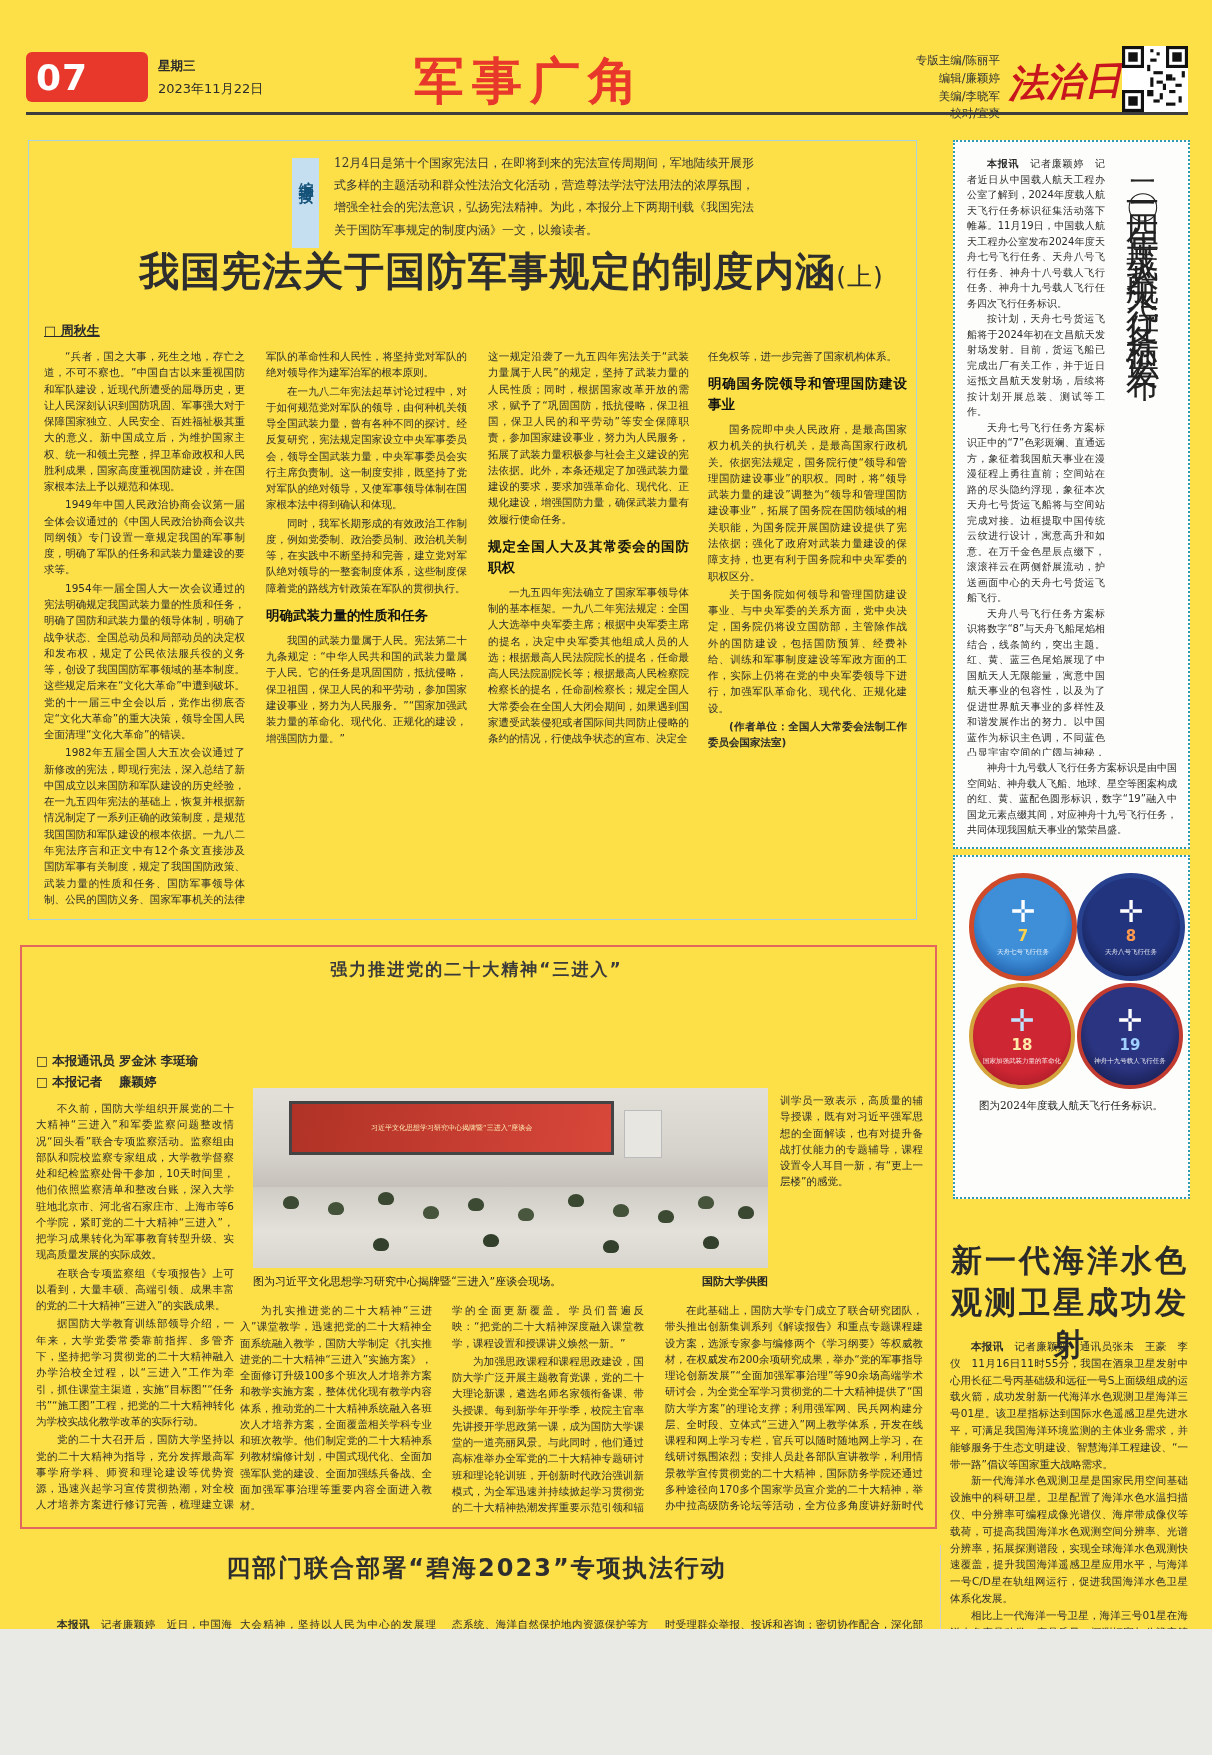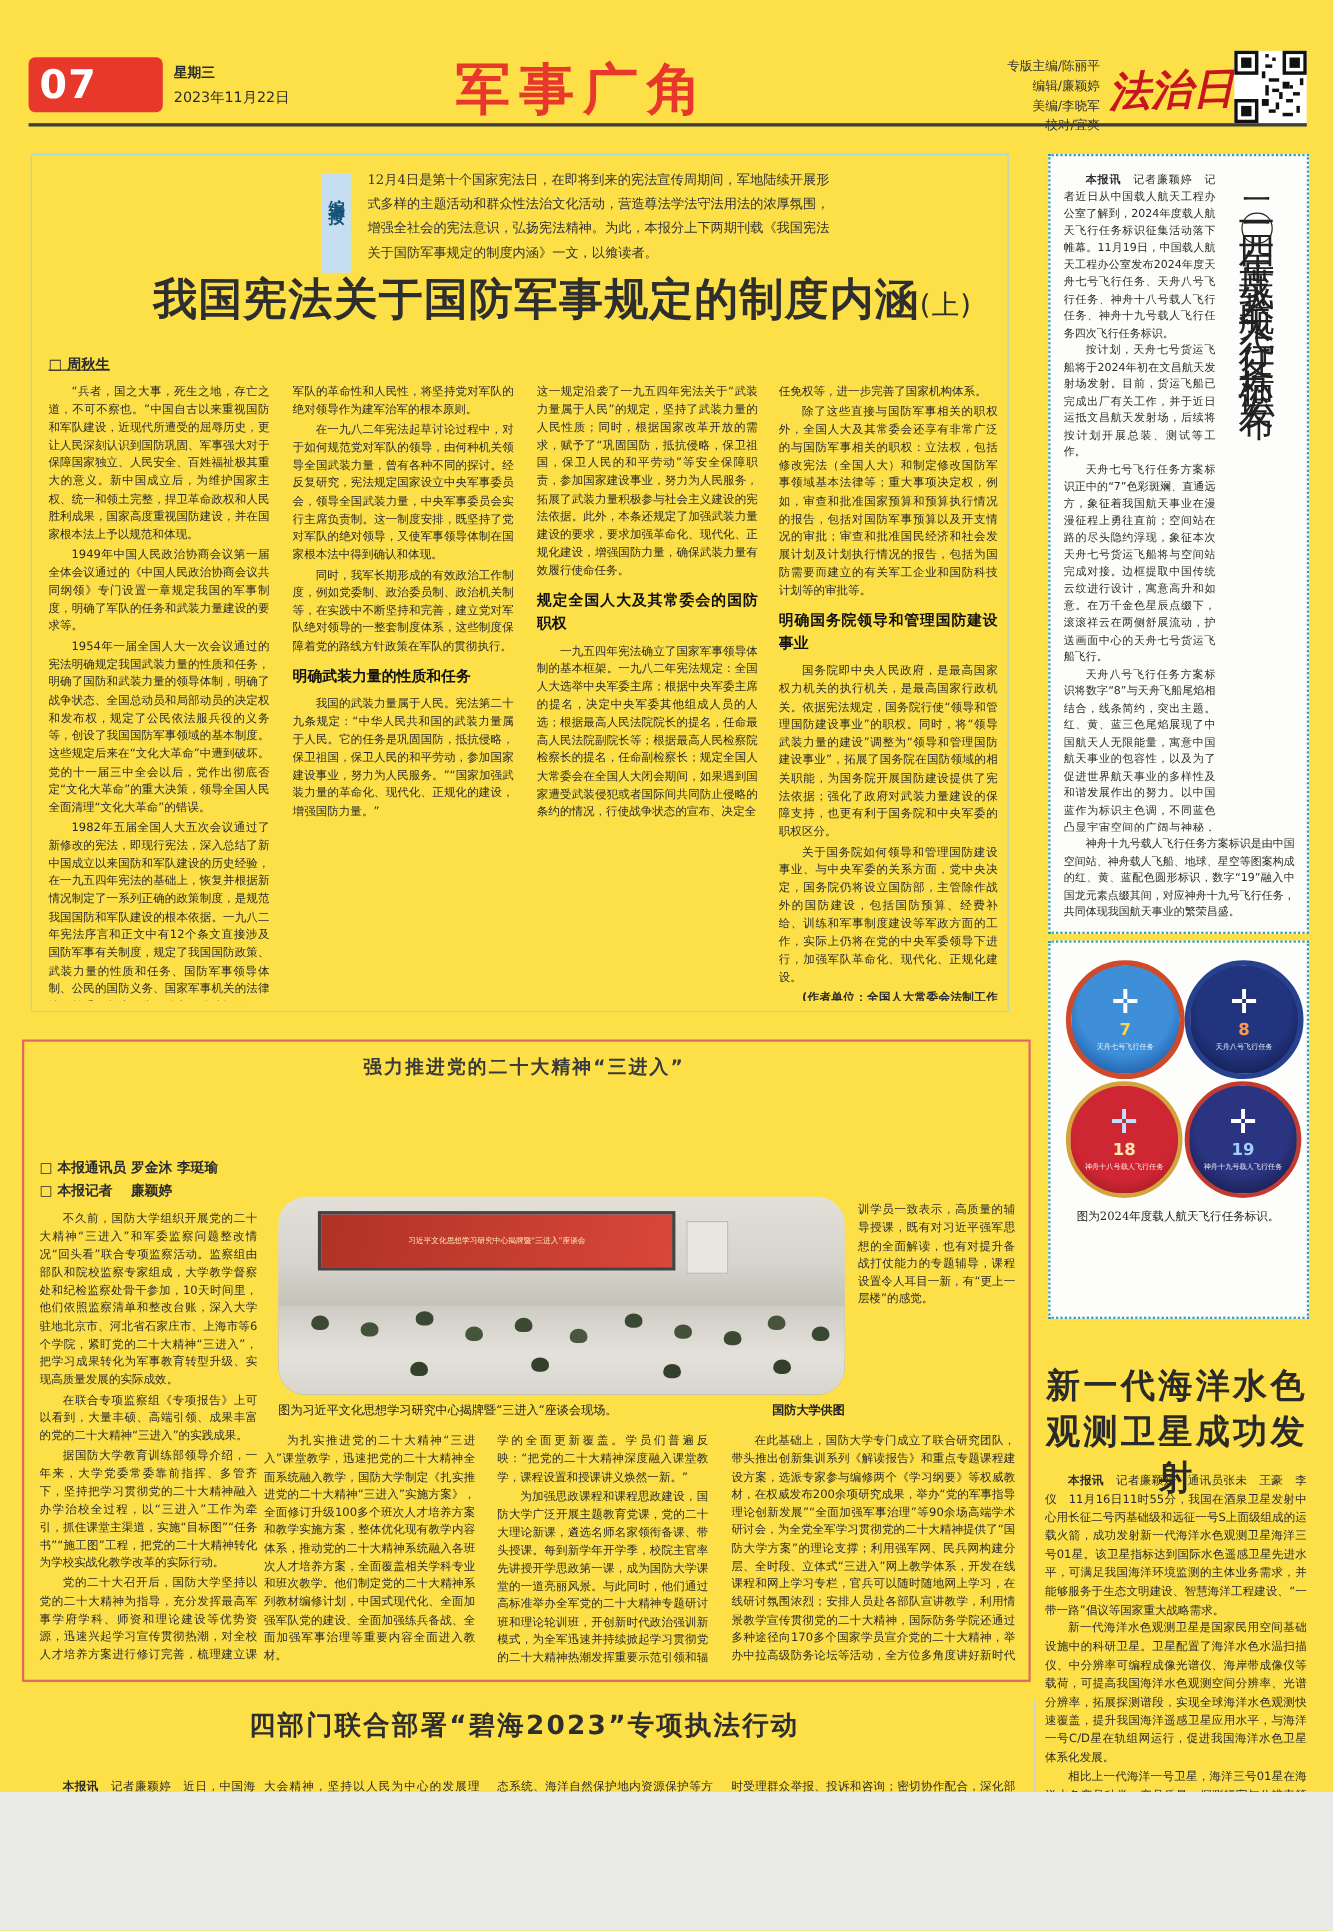--- a/index.html
+++ b/index.html
@@ -39,21 +39,21 @@
          justify-content:center;color:#fff;text-align:center;}
   .patch .glyph{font-size:30px;line-height:1;}
   .patch .pnum{font-weight:bold;font-size:15px;}
   .patch .pname{font-size:6.5px;margin-top:3px;opacity:.9;}
   .patch-caption{font-size:10.5px;text-align:center;color:#222;font-family:"DejaVu Serif",serif;}
   
   .red-box{border:2px solid #e2685f;}
   .kicker{font-size:17px;font-weight:bold;color:#3a3a3a;text-align:center;letter-spacing:2px;}
   .ndu-title{font-size:36px;font-weight:bold;color:#2e2e2e;text-align:center;letter-spacing:1px;white-space:nowrap;}
   .byline{font-size:12.5px;font-weight:bold;line-height:1.7;}
-  .photo{background:linear-gradient(#e3e0da 0%,#d6d3cc 35%,#bdb9b1 65%,#96928a 100%);position:relative;overflow:hidden;border-radius:25px;}
+  .photo{background:linear-gradient(#e3e0da 0%,#d6d3cc 35%,#bdb9b1 65%,#96928a 100%);position:relative;overflow:hidden;}
   .screen{position:absolute;left:7%;top:7%;width:62%;height:27%;border:3px solid #444;
           background:linear-gradient(100deg,#b03226,#d8473a 60%,#c03а2e 100%);
           background:linear-gradient(100deg,#b03226,#d8473a);display:flex;align-items:center;justify-content:center;}
   .screen span{color:#ffe9b0;font-size:7px;white-space:nowrap;}
   .lectern{position:absolute;left:72%;top:12%;width:7%;height:26%;background:#e8e6e0;border:1px solid #bbb;}
   .tables{position:absolute;left:0;top:55%;width:100%;height:45%;
           background:linear-gradient(#cfccc5,#e4e1da 55%,#d8d5ce);}
   .person{position:absolute;width:16px;height:13px;border-radius:50% 50% 40% 40%;background:#3c4a33;}
   .caption{font-size:11px;line-height:1.5;color:#222;font-family:"DejaVu Serif",serif;}
   .caption .credit{font-weight:bold;float:right;font-family:"DejaVu Sans",sans-serif;}
@@ -143,21 +143,20 @@
       <div class="subhead">明确武装力量的性质和任务</div>
       <p class="bp">我国的武装力量属于人民。宪法第二十九条规定：“中华人民共和国的武装力量属于人民。它的任务是巩固国防，抵抗侵略，保卫祖国，保卫人民的和平劳动，参加国家建设事业，努力为人民服务。”“国家加强武装力量的革命化、现代化、正规化的建设，增强国防力量。”</p>
     </div>
   <div class="abs col clip" style="left:488px;top:348px;width:201px;height:562px;">
       <p class="bp ni">这一规定沿袭了一九五四年宪法关于“武装力量属于人民”的规定，坚持了武装力量的人民性质；同时，根据国家改革开放的需求，赋予了“巩固国防，抵抗侵略，保卫祖国，保卫人民的和平劳动”等安全保障职责，参加国家建设事业，努力为人民服务，拓展了武装力量积极参与社会主义建设的宪法依据。此外，本条还规定了加强武装力量建设的要求，要求加强革命化、现代化、正规化建设，增强国防力量，确保武装力量有效履行使命任务。</p>
       <div class="subhead">规定全国人大及其常委会的国防职权</div>
       <p class="bp">一九五四年宪法确立了国家军事领导体制的基本框架。一九八二年宪法规定：全国人大选举中央军委主席；根据中央军委主席的提名，决定中央军委其他组成人员的人选；根据最高人民法院院长的提名，任命最高人民法院副院长等；根据最高人民检察院检察长的提名，任命副检察长；规定全国人大常委会在全国人大闭会期间，如果遇到国家遭受武装侵犯或者国际间共同防止侵略的条约的情况，行使战争状态的宣布、决定全</p>
     </div>
   <div class="abs col clip" style="left:708px;top:348px;width:199px;height:562px;">
       <p class="bp ni">任免权等，进一步完善了国家机构体系。</p>
-      <p class="bp">除了这些直接与国防军事相关的职权外，全国人大及其常委会还享有非常广泛的与国防军事相关的职权：立法权，包括修改宪法（全国人大）和制定修改国防军事领域基本法律等；重大事项决定权，例如，审查和批准国家预算和预算执行情况的报告，包括对国防军事预算以及开支情况的审批；审查和批准国民经济和社会发展计划及计划执行情况的报告，包括为国防需要而建立的有关军工企业和国防科技计划等的审批等。</p>
       <div class="subhead">明确国务院领导和管理国防建设事业</div>
       <p class="bp">国务院即中央人民政府，是最高国家权力机关的执行机关，是最高国家行政机关。依据宪法规定，国务院行使“领导和管理国防建设事业”的职权。同时，将“领导武装力量的建设”调整为“领导和管理国防建设事业”，拓展了国务院在国防领域的相关职能，为国务院开展国防建设提供了宪法依据；强化了政府对武装力量建设的保障支持，也更有利于国务院和中央军委的职权区分。</p>
       <p class="bp">关于国务院如何领导和管理国防建设事业、与中央军委的关系方面，党中央决定，国务院仍将设立国防部，主管除作战外的国防建设，包括国防预算、经费补给、训练和军事制度建设等军政方面的工作，实际上仍将在党的中央军委领导下进行，加强军队革命化、现代化、正规化建设。</p>
       <p class="bp bold">(作者单位：全国人大常委会法制工作委员会国家法室)</p>
     </div>
 
   <div class="abs dotted-box" style="left:953px;top:140px;width:233px;height:705px;">
     <div class="abs smallcol clip" style="left:12px;top:14px;width:138px;height:600px;">
         <p class="bp"><strong>本报讯　</strong>记者廉颖婷　记者近日从中国载人航天工程办公室了解到，2024年度载人航天飞行任务标识征集活动落下帷幕。11月19日，中国载人航天工程办公室发布2024年度天舟七号飞行任务、天舟八号飞行任务、神舟十八号载人飞行任务、神舟十九号载人飞行任务四次飞行任务标识。</p>
         <p class="bp">按计划，天舟七号货运飞船将于2024年初在文昌航天发射场发射。目前，货运飞船已完成出厂有关工作，并于近日运抵文昌航天发射场，后续将按计划开展总装、测试等工作。</p>
@@ -179,21 +178,21 @@
       <span class="pname">天舟七号飞行任务</span>
     </div>
     <div class="patch" style="left:122px;top:16px;width:98px;height:98px;background:radial-gradient(circle at 50% 40%, #23347e 0 55%, #0a1238 100%);border:5px solid #27418f;">
       <span class="glyph">✛</span>
       <span class="pnum" style="color:#ff9a4d;">8</span>
       <span class="pname">天舟八号飞行任务</span>
     </div>
     <div class="patch" style="left:14px;top:126px;width:98px;height:98px;background:radial-gradient(circle at 50% 40%, #cf2633 0 60%, #8e1420 100%);border:4px solid #d4a43c;">
       <span class="glyph" style="color:#bfe3ff;">✛</span>
       <span class="pnum" style="color:#ffe9a8;">18</span>
-      <span class="pname">神舟十八号载人飞行任务</span>
+      <span class="pname">国家加强武装力量的革命化</span>
     </div>
     <div class="patch" style="left:122px;top:126px;width:98px;height:98px;background:radial-gradient(circle at 50% 40%, #2b3480 0 55%, #0d1136 100%);border:4px solid #c23b30;">
       <span class="glyph">✛</span>
       <span class="pnum" style="color:#9fd0ff;">19</span>
       <span class="pname">神舟十九号载人飞行任务</span>
     </div>
     <div class="abs patch-caption" style="left:8px;top:242px;width:216px;">图为2024年度载人航天飞行任务标识。</div>
   </div>
 
   <div class="abs red-box" style="left:20px;top:945px;width:913px;height:580px;"></div>

